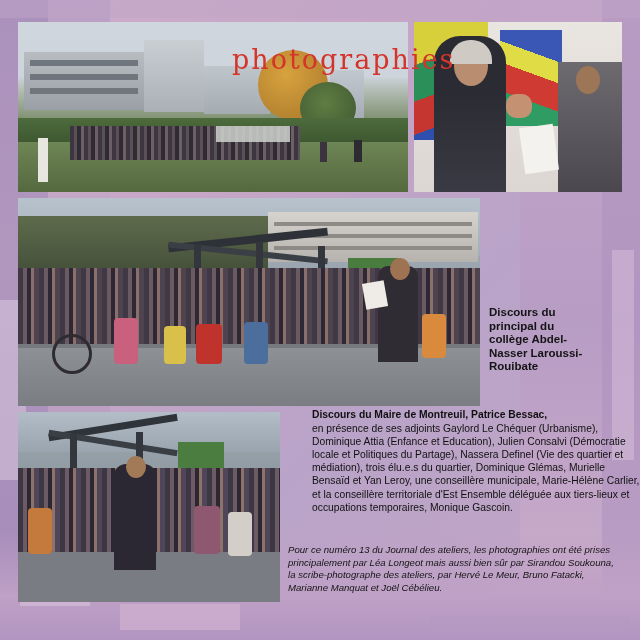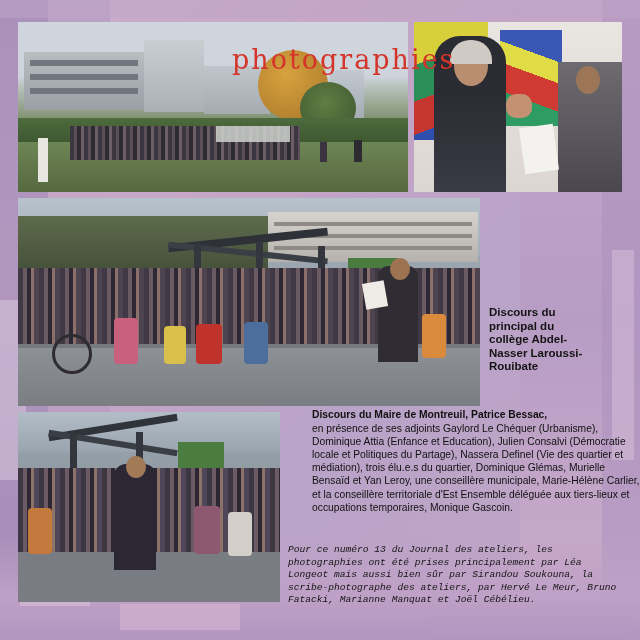--- a/index.html
+++ b/index.html
@@ -191,21 +191,20 @@
   }
   .maire-block .lead { font-weight: bold; display: block; margin-bottom: 1px; }
   .credits {
     position: absolute;
     left: 288px; top: 544px;
     width: 332px;
     font-size: 9.6px;
     line-height: 12.6px;
     font-style: italic;
     color: #141414;
-    font-family: Liberation Mono, monospace;
   }
 </style>
 </head>
 <body>
 
 <div class="page">
 
   <div class="bg-shape bg1"></div>
   <div class="bg-shape bg2"></div>
   <div class="bg-shape bg3"></div>

